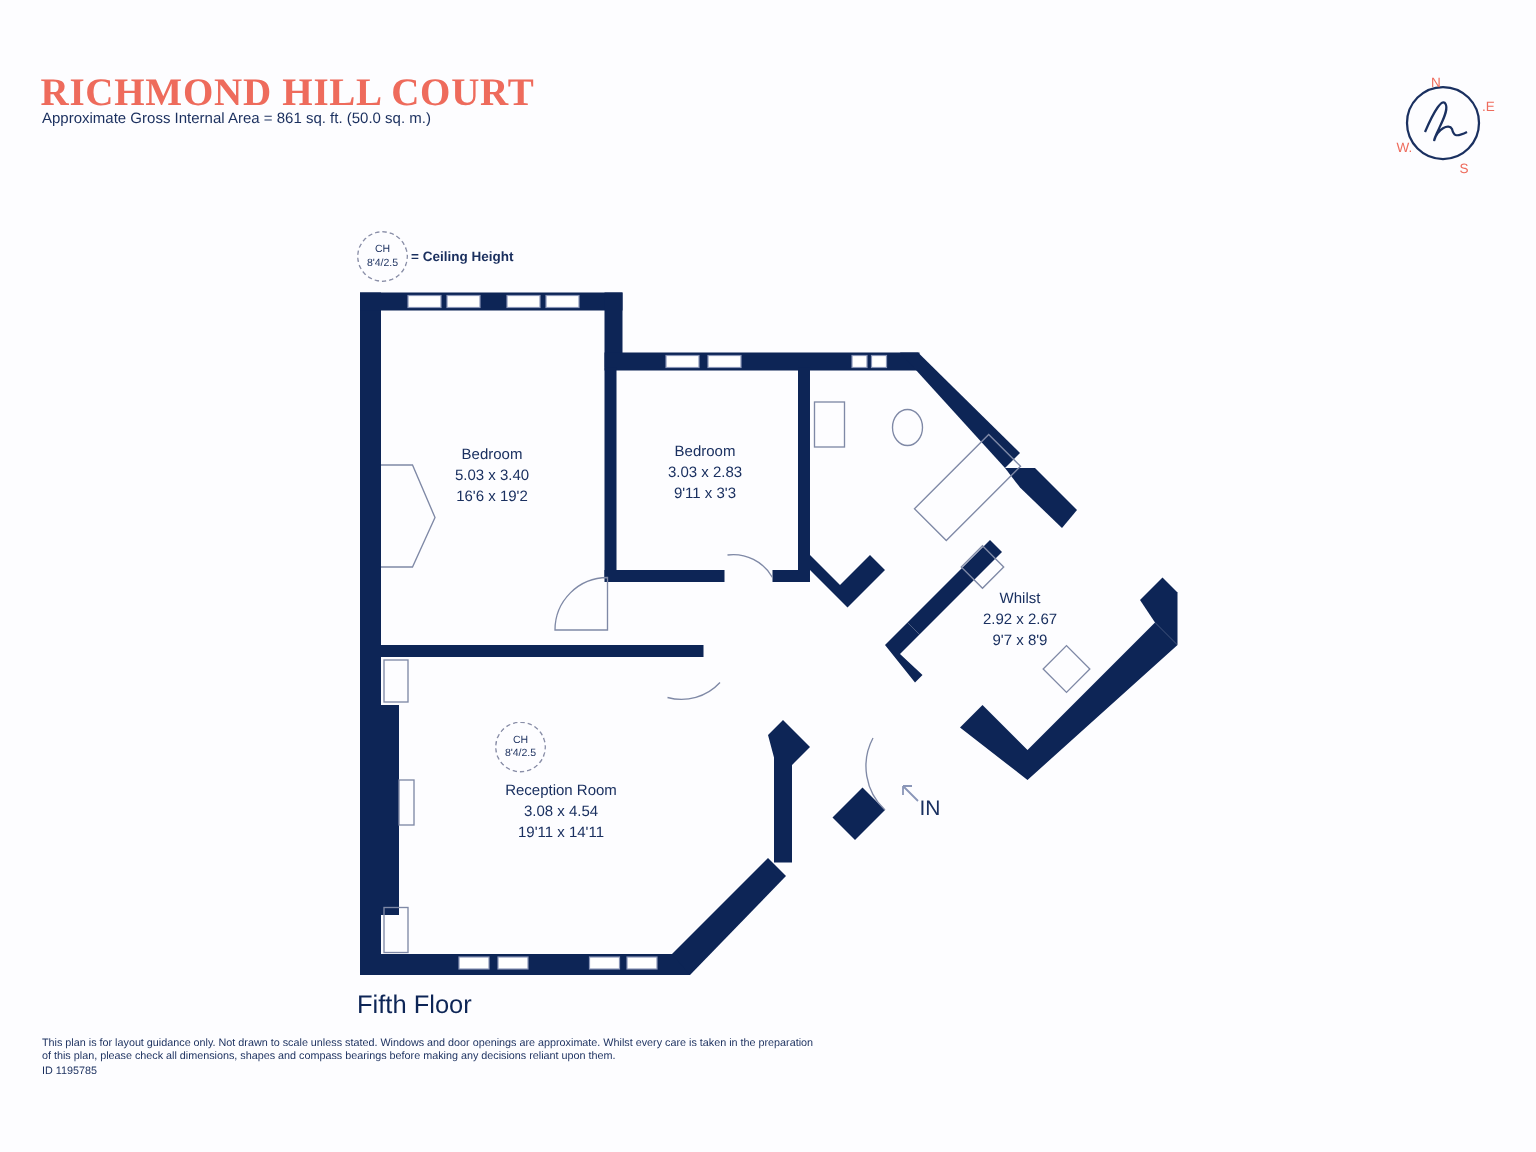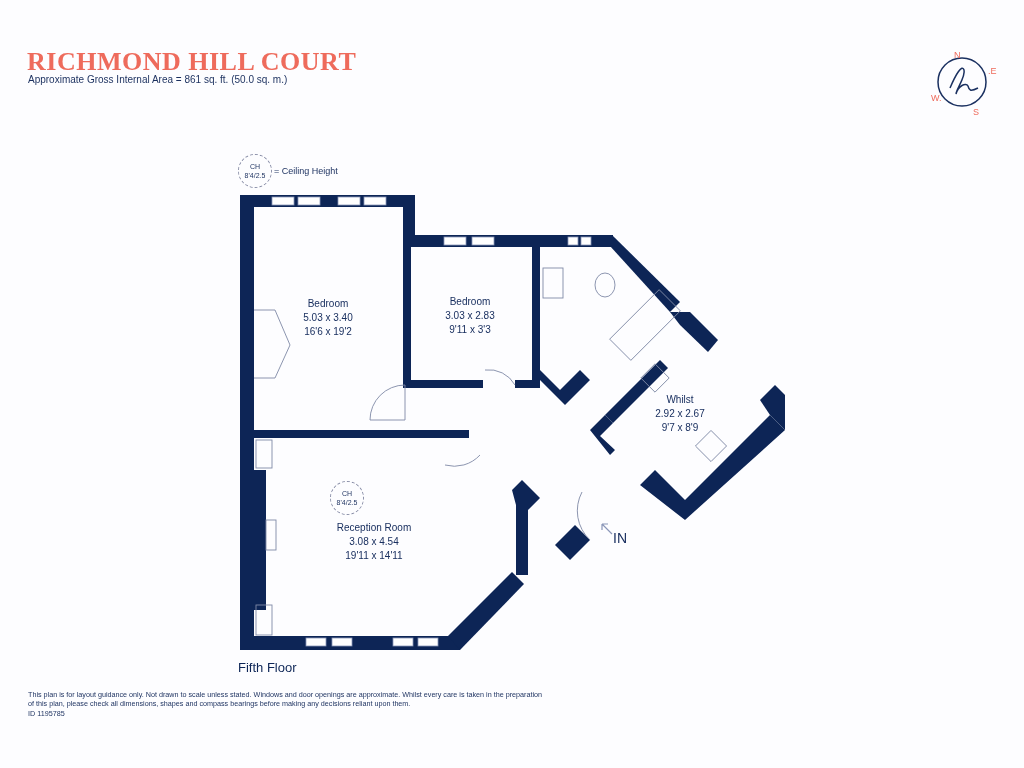--- a/index.html
+++ b/index.html
@@ -2,24 +2,24 @@
 <html><head>
 <meta charset="utf-8">
 <style>
   html, body { margin:0; padding:0; background:#fdfdff; }
   body { width:1024px; height:768px; position:relative; overflow:hidden; font-family:"Liberation Sans", sans-serif; color:#0d2556; }
   .title { position:absolute; left:27px; top:47px; font-family:"Liberation Serif", serif; font-weight:bold; font-size:26px; letter-spacing:0.5px; color:#ee6b5c; }
   .subtitle { position:absolute; left:28px; top:74px; font-size:10px; color:#1a2f5e; }
   .compass { position:absolute; left:926px; top:44px; width:80px; height:80px; }
   .legend { position:absolute; left:238px; top:154px; display:flex; align-items:center; font-size:9px; }
   .ch-circle { width:32px; height:32px; border:1px dashed #8a8fa8; border-radius:50%; display:flex; flex-direction:column; align-items:center; justify-content:center; font-size:7px; line-height:9px; color:#1a2f5e; }
-  .legend-text { margin-left:2px; color:#1a2f5e; }
+  .legend-text { margin-left:2px; color:#1a2f5e;font-weight:bold; }
   .plan { position:absolute; left:0; top:0; }
   .room-label { position:absolute; text-align:center; font-size:10px; line-height:14px; color:#1a3060; }
-  .floor-label { position:absolute; left:238px; top:660px; font-size:13px; color:#0d2556; }
+  .floor-label { position:absolute; left:238px; top:660px; font-size:17px; color:#0d2556; }
   .disclaimer { position:absolute; left:28px; top:690px; width:520px; font-size:7.2px; line-height:9.4px; color:#1a2f5e; }
   .in-label { position:absolute; left:613px; top:530px; font-size:14px; color:#1a3060; }
   .ch-room { position:absolute; left:330px; top:481px; }
 </style>
 </head>
 <body>
 
 <div class="title">RICHMOND HILL COURT</div>
 <div class="subtitle">Approximate Gross Internal Area =  861 sq. ft. (50.0 sq. m.)</div>
 

